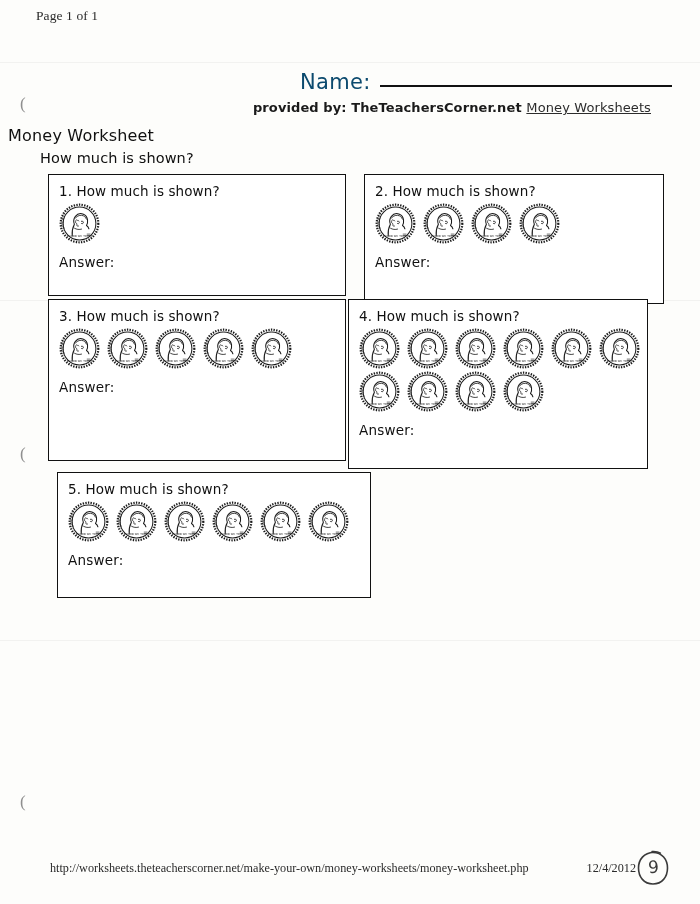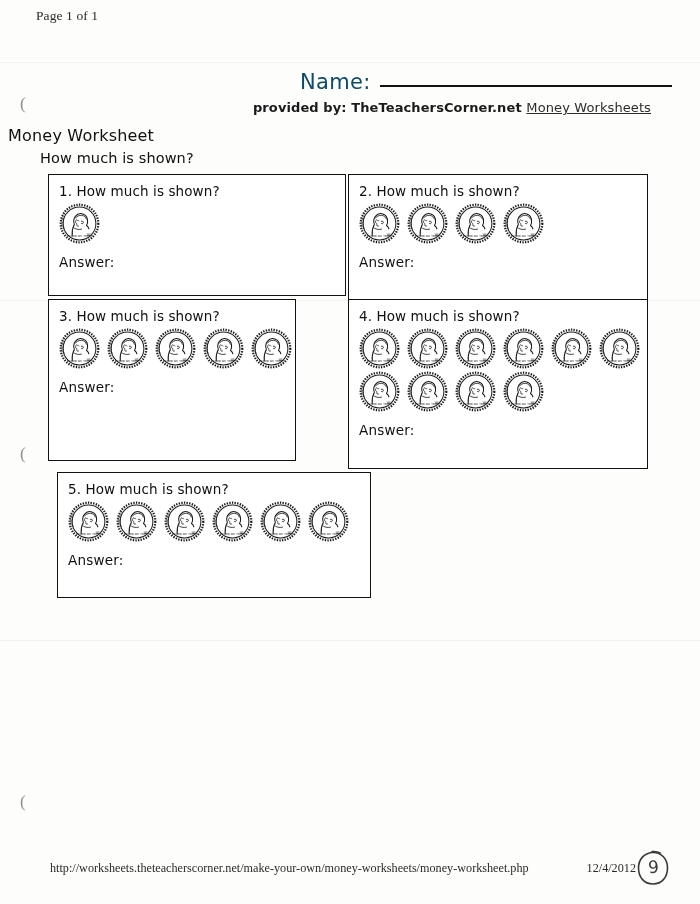--- a/index.html
+++ b/index.html
@@ -269,21 +269,21 @@
 
     <text x="24" y="39.4" text-anchor="middle" font-family="DejaVu Sans, sans-serif" font-size="3.1" fill="#1a1a1a" letter-spacing="0.1">IN GOD WE TRUST</text>
 
     <path d="M33 36.4 h3.4 M33 38 h2.6" stroke="#1a1a1a" stroke-width="0.7" stroke-linecap="round"></path>
   </svg>
           </div>
         </div>
       <div class="q-answer">Answer:</div>
     </div>
 
-    <div class="qbox" style="left:300px; top:0px; width:300px; height:130px;">
+    <div class="qbox" style="left:316px; top:0px; width:300px; height:130px;">
       <div class="q-title">2. How much is shown?</div>
       <div class="coin-rows">
           <div class="coin-row">
             <svg class="coin" viewBox="0 0 48 48" xmlns="http://www.w3.org/2000/svg">
 
     <circle cx="24" cy="24" r="22" fill="#ffffff" stroke="#1a1a1a" stroke-width="2.6" stroke-dasharray="1.6 1.5"></circle>
 
     <circle cx="24" cy="24" r="19.2" fill="#ffffff" stroke="#1a1a1a" stroke-width="1.2"></circle>
 
     <path d="M15.5 38.5 C15 33 16.2 28.5 18 25 C16.8 22 17.2 18.2 19.2 15.6
@@ -398,21 +398,21 @@
 
     <text x="24" y="39.4" text-anchor="middle" font-family="DejaVu Sans, sans-serif" font-size="3.1" fill="#1a1a1a" letter-spacing="0.1">IN GOD WE TRUST</text>
 
     <path d="M33 36.4 h3.4 M33 38 h2.6" stroke="#1a1a1a" stroke-width="0.7" stroke-linecap="round"></path>
   </svg>
           </div>
         </div>
       <div class="q-answer">Answer:</div>
     </div>
 
-    <div class="qbox" style="left:0px; top:125px; width:248px; height:162px;">
+    <div class="qbox" style="left:0px; top:125px; width:298px; height:162px;">
       <div class="q-title">3. How much is shown?</div>
       <div class="coin-rows">
           <div class="coin-row">
             <svg class="coin" viewBox="0 0 48 48" xmlns="http://www.w3.org/2000/svg">
 
     <circle cx="24" cy="24" r="22" fill="#ffffff" stroke="#1a1a1a" stroke-width="2.6" stroke-dasharray="1.6 1.5"></circle>
 
     <circle cx="24" cy="24" r="19.2" fill="#ffffff" stroke="#1a1a1a" stroke-width="1.2"></circle>
 
     <path d="M15.5 38.5 C15 33 16.2 28.5 18 25 C16.8 22 17.2 18.2 19.2 15.6

